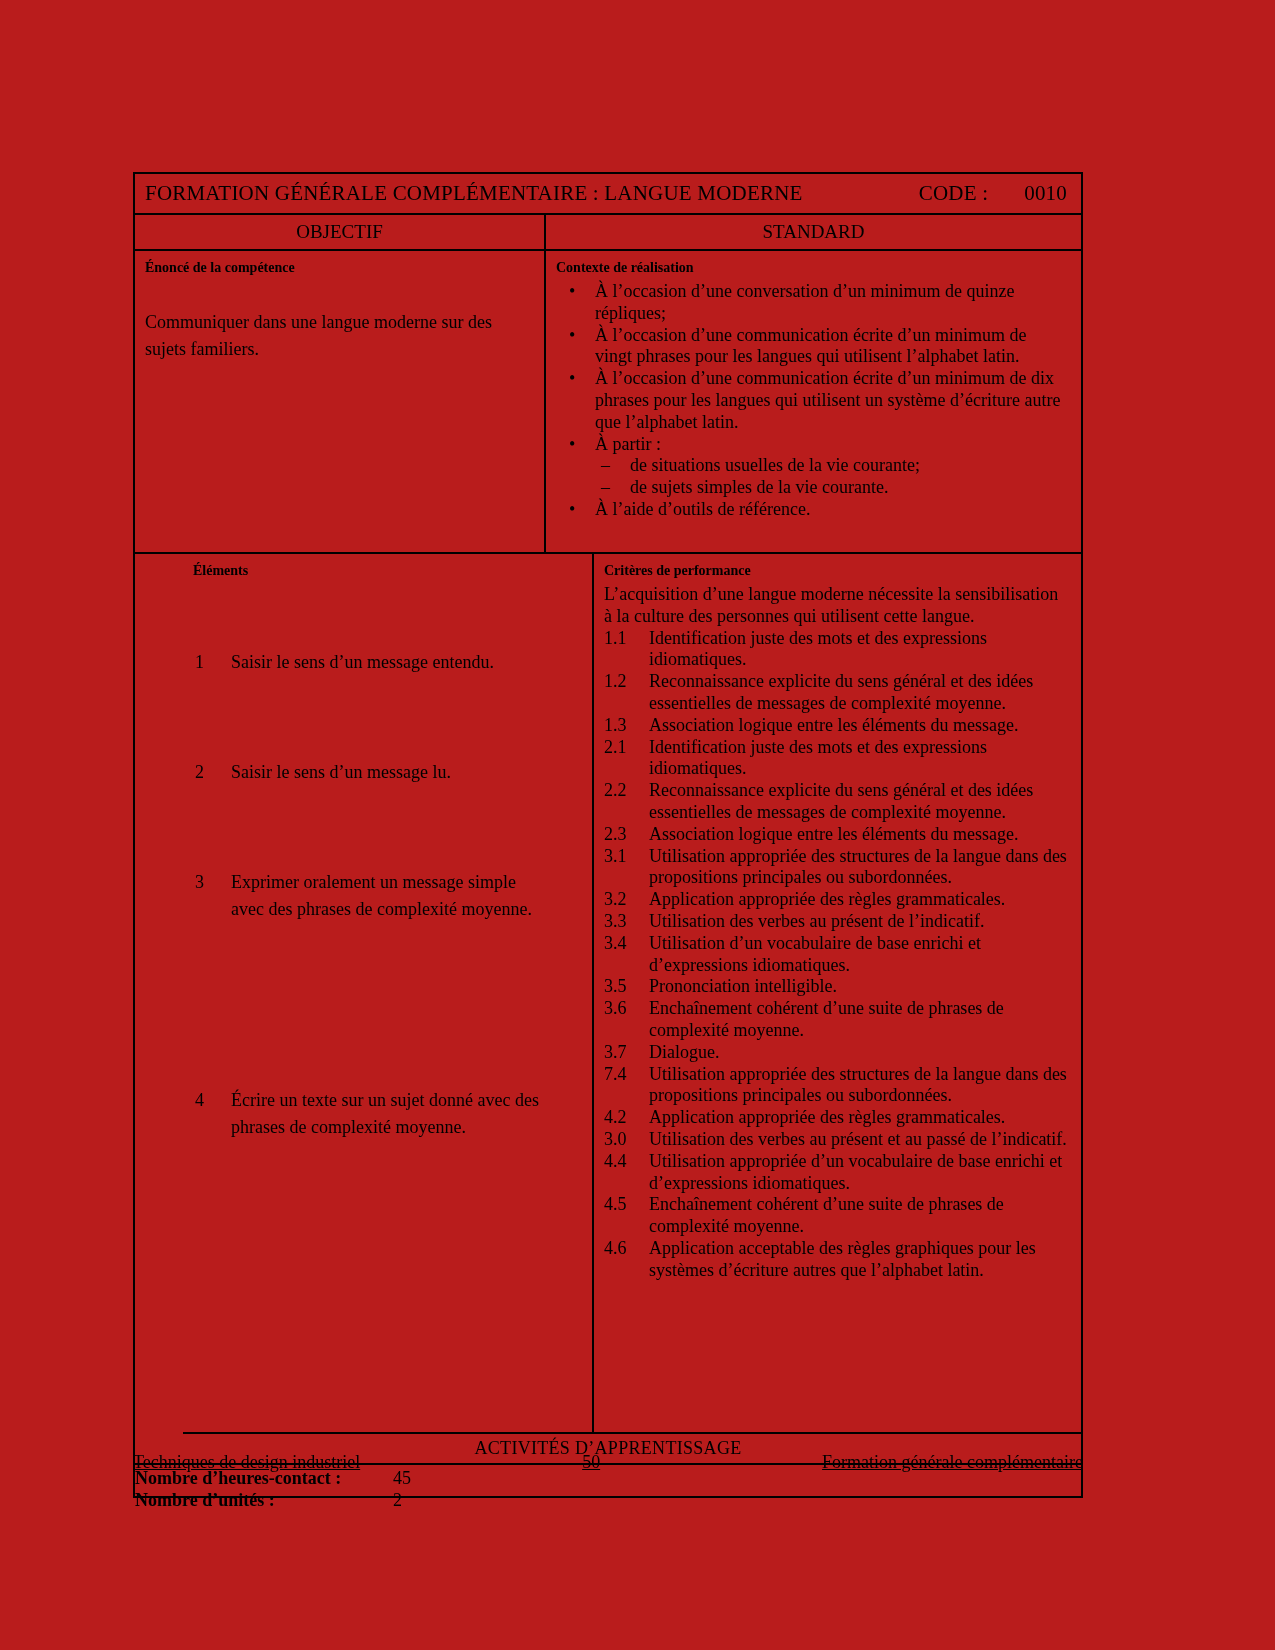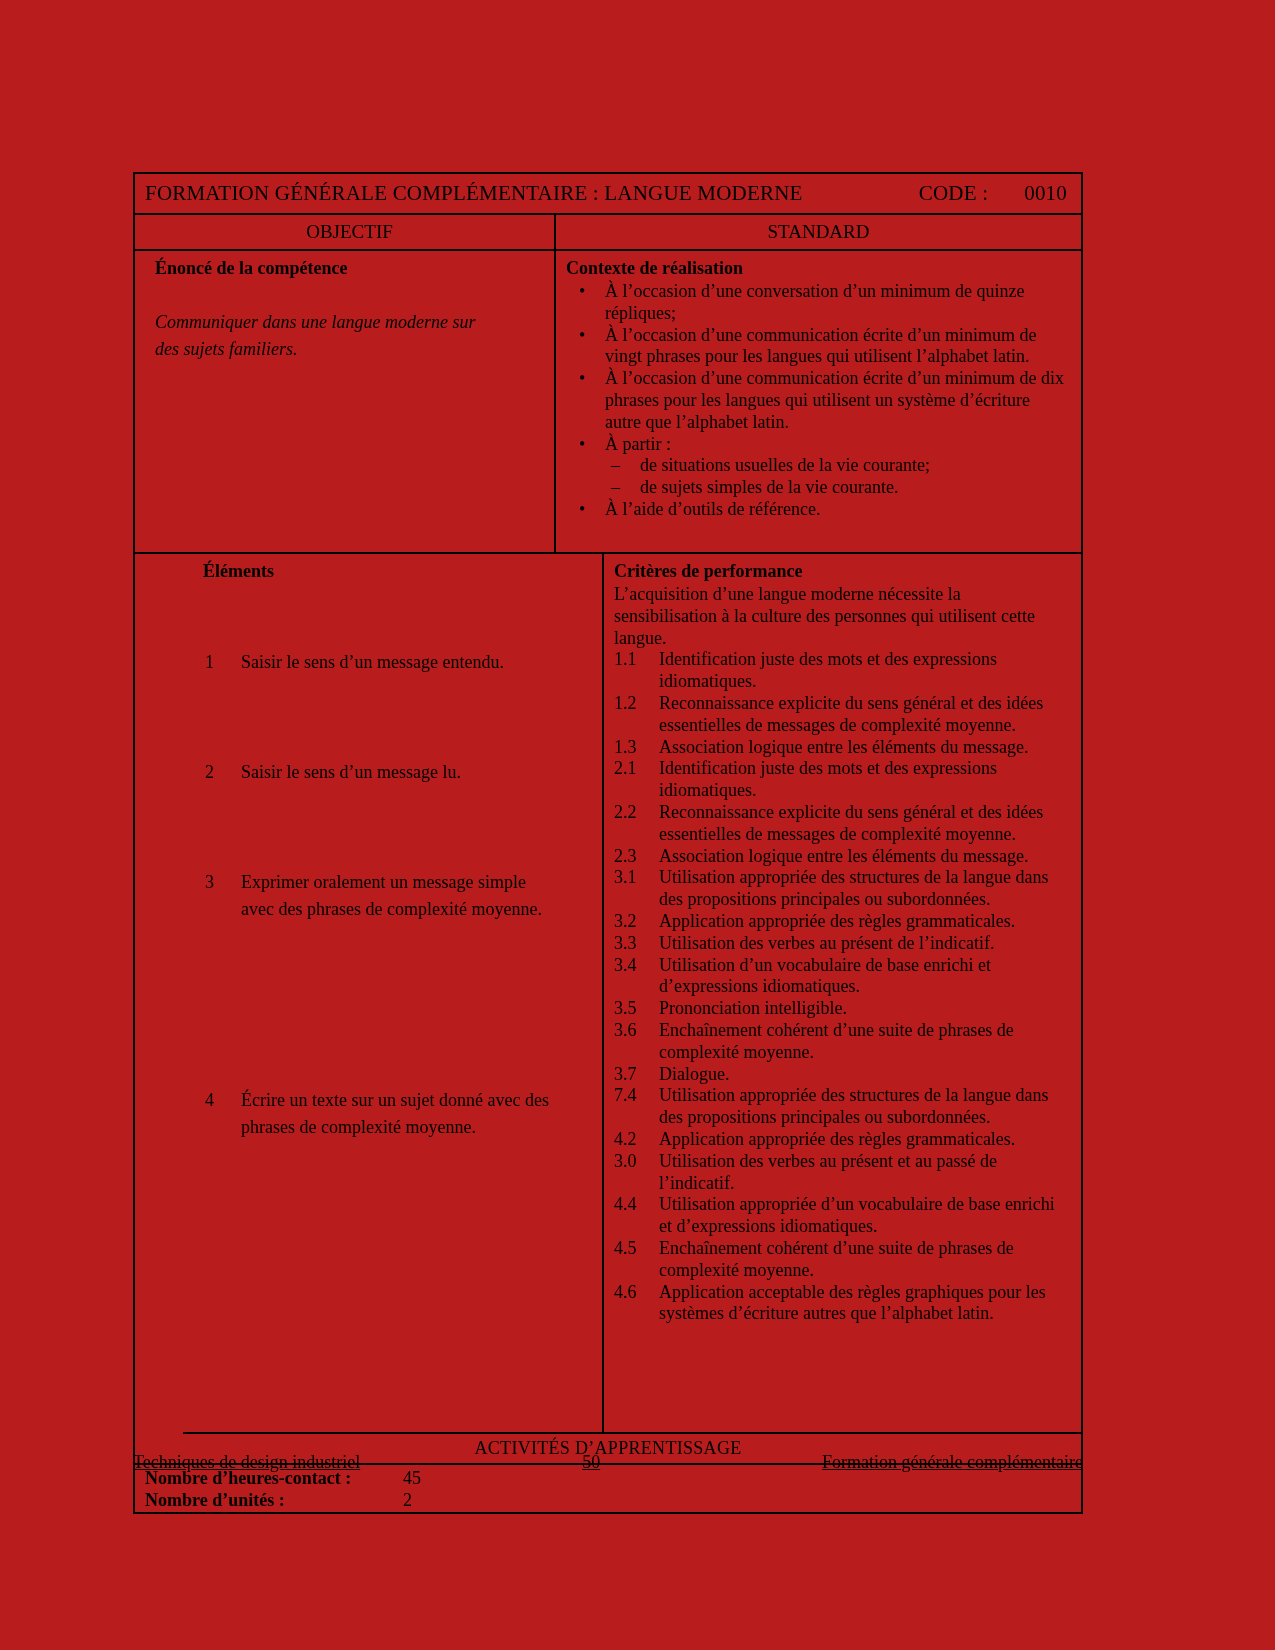--- a/index.html
+++ b/index.html
@@ -18,38 +18,38 @@
 
   
   .title-row {
     display: flex; align-items: center; justify-content: space-between;
     height: 41px; border-bottom: 2px solid #000;
     padding: 0 14px 0 10px; font-size: 21px; letter-spacing: 0.2px;
   }
   .code-block { display: flex; gap: 36px; }
 
   
-  .cols { display: flex; padding-left: 10px; }
+  .cols { display: flex; }
   .col-l { width: 411px; flex: 0 0 411px; border-right: 2px solid #000; overflow: hidden; }
   .col-r { flex: 1; overflow: hidden; }
 
   .col-header-row { height: 36px; border-bottom: 2px solid #000; font-size: 19px; }
   .col-header-row .col-l, .col-header-row .col-r {
     display: flex; align-items: center; justify-content: center;
   }
 
   .section1 { height: 303px; border-bottom: 2px solid #000; }
   .section2 { height: 880px; border-bottom: 2px solid #000; margin-left: 48px; }
 
   .cell { padding: 4px 10px; font-size: 18px; }
-  .cell-heading { font-weight: bold; font-size: 18px; line-height: 26px; }
+  .cell-heading { font-weight: bold; font-size: 14px; line-height: 26px; }
 
   
   .obj-cell { line-height: 27px; }
-  .enonce-text { margin-top: 28px; padding-right: 42px; font-style: italic; }
+  .enonce-text { margin-top: 28px; padding-right: 42px; }
   .sec2-left { position: relative; height: 100%; }
   .element-item { position: absolute; left: 12px; right: 42px; display: flex; line-height: 27px; }
   .element-num { width: 36px; flex: 0 0 36px; }
   .element-text { flex: 1; }
 
   
   .std-cell { line-height: 21.8px; padding-right: 14px; }
   .ctx-item { position: relative; padding-left: 39px; }
   .ctx-marker { position: absolute; left: 13px; top: 0; }
   .ctx-sub { padding-left: 74px; }
@@ -61,21 +61,21 @@
   .crit-text { flex: 1; }
 
   
   .activites-row {
     height: 31px; border-bottom: 2px solid #000;
     display: flex; align-items: center; justify-content: center;
     font-size: 18px; letter-spacing: 0.3px;
   }
 
   
-  .bottom-row { height: 47px; padding: 2px 10px; font-size: 18px; line-height: 22px; }
+  .bottom-row { height: 31px; padding: 2px 0; font-size: 18px; line-height: 22px; }
   .hours-line { display: flex; }
   .hours-label { font-weight: bold; width: 258px; flex: 0 0 258px; }
 
   
   .footer {
     position: absolute; left: 133px; top: 1452px; width: 950px;
     display: flex; justify-content: space-between; align-items: baseline;
     font-size: 18px;
     text-decoration: underline;
   }

